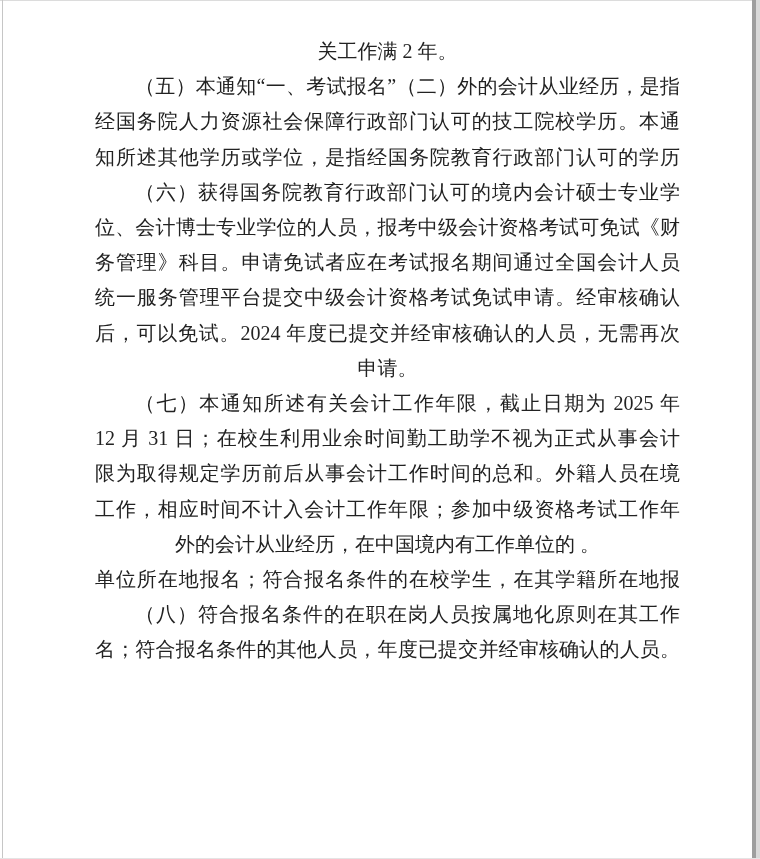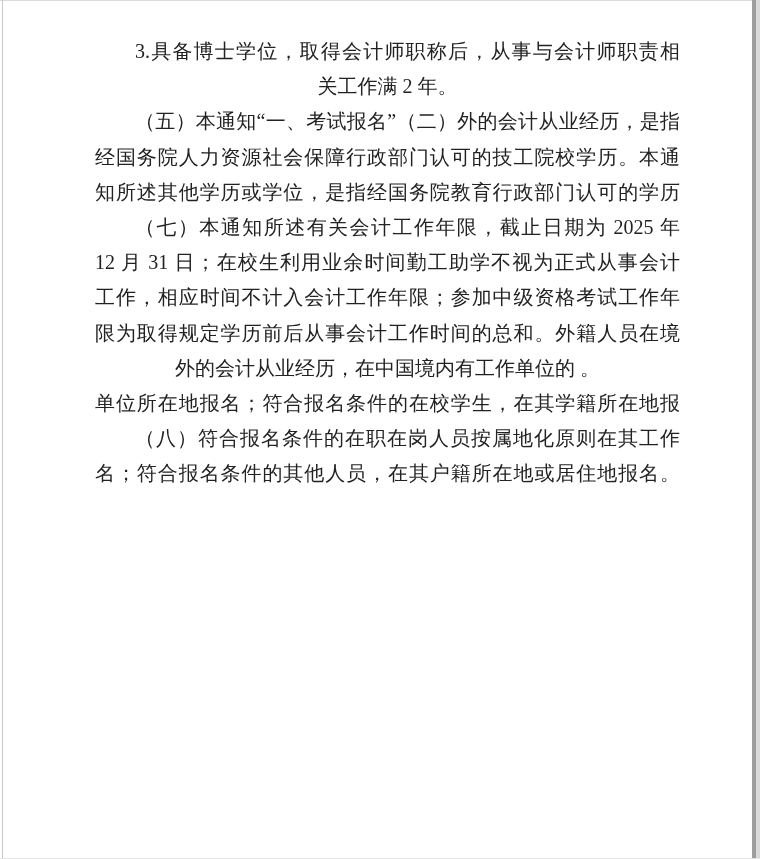--- a/index.html
+++ b/index.html
@@ -79,36 +79,43 @@
 
 <div id="viewer">
   <div class="edge-top"></div>
   <div class="edge-left"></div>
   <div class="edge-right-line"></div>
   <div class="edge-right-gutter"></div>
   <div class="edge-bottom"></div>
 
   <div class="text-block">
       <div class="paragraph">
-        <div class="text-line fill first">3.具备博士学位，取得会计师职称后，从事与会计师职责相</div>
         <div class="text-line">关工作满 2 年。</div>
       </div>
       <div class="paragraph">
         <div class="text-line fill first">（五）本通知“一、考试报名”（二）外的会计从业经历，是指</div>
         <div class="text-line fill">经国务院人力资源社会保障行政部门认可的技工院校学历。本通</div>
         <div class="text-line fill">知所述其他学历或学位，是指经国务院教育行政部门认可的学历</div>
       </div>
       <div class="paragraph">
+        <div class="text-line fill first">（六）获得国务院教育行政部门认可的境内会计硕士专业学</div>
+        <div class="text-line fill">位、会计博士专业学位的人员，报考中级会计资格考试可免试《财</div>
+        <div class="text-line fill">务管理》科目。申请免试者应在考试报名期间通过全国会计人员</div>
+        <div class="text-line fill">统一服务管理平台提交中级会计资格考试免试申请。经审核确认</div>
+        <div class="text-line fill">后，可以免试。2024 年度已提交并经审核确认的人员，无需再次</div>
+        <div class="text-line">申请。</div>
+      </div>
+      <div class="paragraph">
         <div class="text-line fill first">（七）本通知所述有关会计工作年限，截止日期为 2025 年</div>
         <div class="text-line fill">12 月 31 日；在校生利用业余时间勤工助学不视为正式从事会计</div>
+        <div class="text-line fill">限为取得规定学历前后从事会计工作时间的总和。外籍人员在境</div>
         <div class="text-line fill">工作，相应时间不计入会计工作年限；参加中级资格考试工作年</div>
-        <div class="text-line fill">限为取得规定学历前后从事会计工作时间的总和。外籍人员在境</div>
         <div class="text-line">外的会计从业经历，在中国境内有工作单位的 。</div>
       </div>
       <div class="paragraph">
         <div class="text-line fill">单位所在地报名；符合报名条件的在校学生，在其学籍所在地报</div>
         <div class="text-line fill first">（八）符合报名条件的在职在岗人员按属地化原则在其工作</div>
-        <div class="text-line fill">名；符合报名条件的其他人员，在其户籍所在地或居住地报名。</div>
+        <div class="text-line fill">名；符合报名条件的其他人员，年度已提交并经审核确认的人员。</div>
       </div>
       <div class="paragraph">
       </div>
     </div>
 </div>
 
 </body></html>

